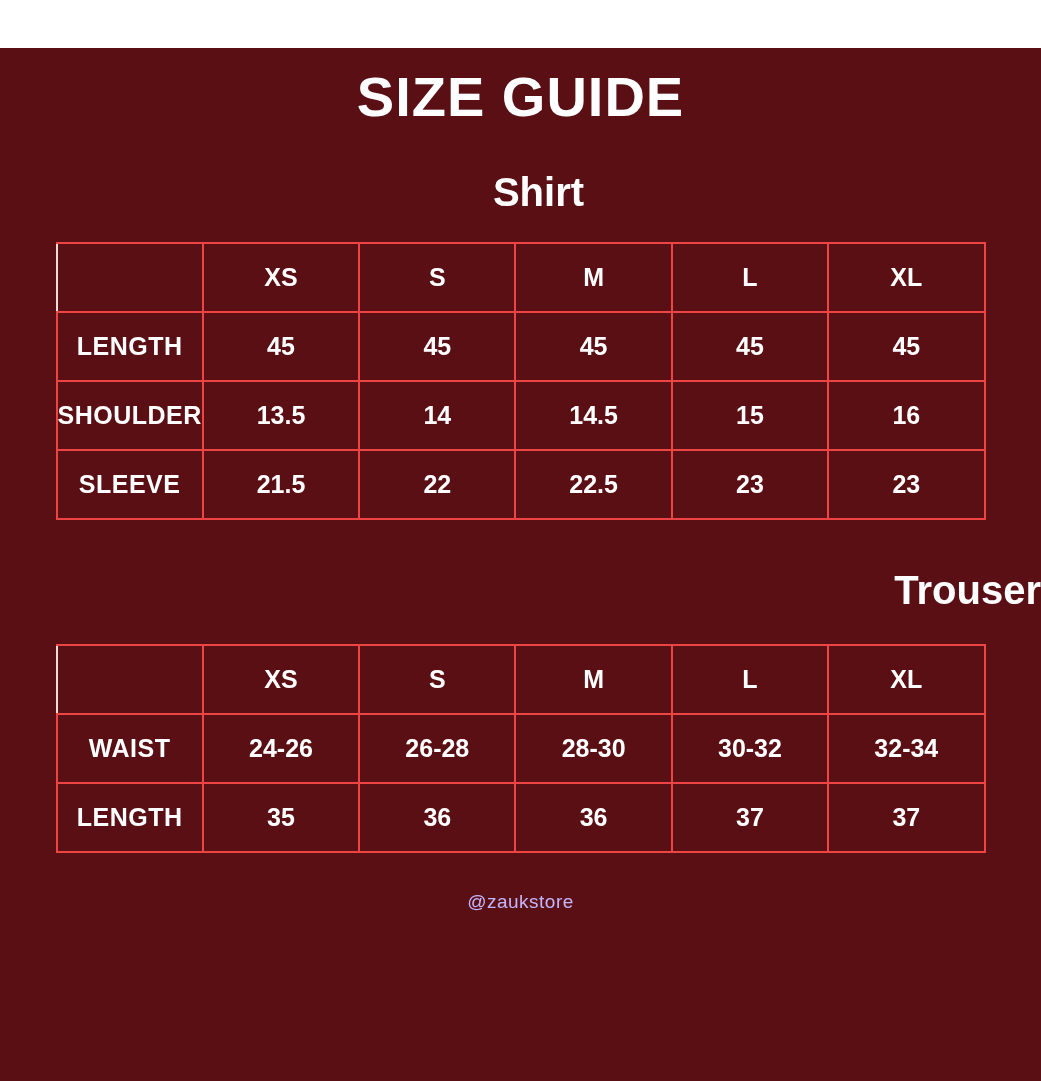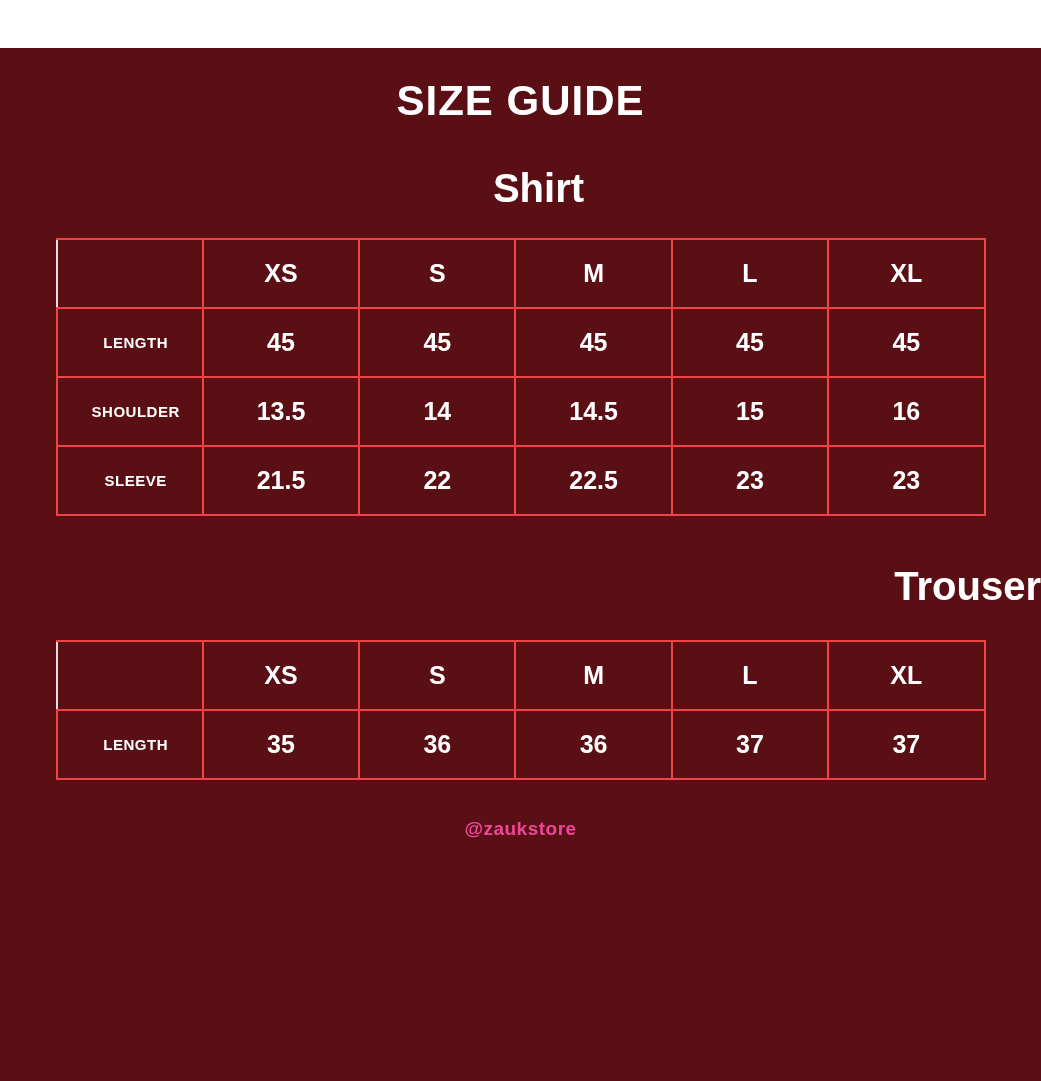--- a/index.html
+++ b/index.html
@@ -28,24 +28,24 @@
     position: relative;
     width: 1041px;
     height: 1033px;
     background: #5a0f14;
     box-sizing: border-box;
     padding: 0;
   }
   .main-title {
     text-align: center;
     color: #ffffff;
-    font-size: 42px;
+    font-size: 56px;
     font-weight: bold;
     letter-spacing: 1px;
-    padding-top: 30px;
+    padding-top: 18px;
     margin: 0;
     line-height: 1.1;
   }
   .section-title {
     text-align: center;
     color: #ffffff;
     font-size: 40px;
     font-weight: bold;
     margin: 0;
     line-height: 1.1;
@@ -80,32 +80,31 @@
     font-weight: bold;
     font-size: 25px;
     padding: 0;
     height: 67px;
     vertical-align: middle;
   }
   table.size-table .corner-cell {
     border-left: 2px solid #e8dcdc;
   }
   table.size-table .rowhead {
-    font-size: 15px;
+    font-size: 25px;
     letter-spacing: 0.5px;
-    padding-left: 12px;
   }
   col.label-col { width: 146px; }
   col.size-col  { width: 156px; }
   .header-row td { height: 65px; }
   .footer-handle {
     text-align: center;
-    color: #ec4899;
+    color: #c4b5fd;
     font-size: 19px;
-    font-weight: bold;
+    font-weight: normal;
     padding-top: 38px;
     letter-spacing: 0.5px;
   }
 </style>
 </head>
 <body>
 
 <div class="page">
 
   <div class="top-white"></div>
@@ -178,20 +177,28 @@
         <tbody>
           <tr class="header-row">
             <td class="corner-cell"></td>
             <td>XS</td>
             <td>S</td>
             <td>M</td>
             <td>L</td>
             <td>XL</td>
           </tr>
           <tr>
+            <td class="rowhead">WAIST</td>
+            <td>24-26</td>
+            <td>26-28</td>
+            <td>28-30</td>
+            <td>30-32</td>
+            <td>32-34</td>
+          </tr>
+          <tr>
             <td class="rowhead">LENGTH</td>
             <td>35</td>
             <td>36</td>
             <td>36</td>
             <td>37</td>
             <td>37</td>
           </tr>
         </tbody>
       </table>
     </div>

